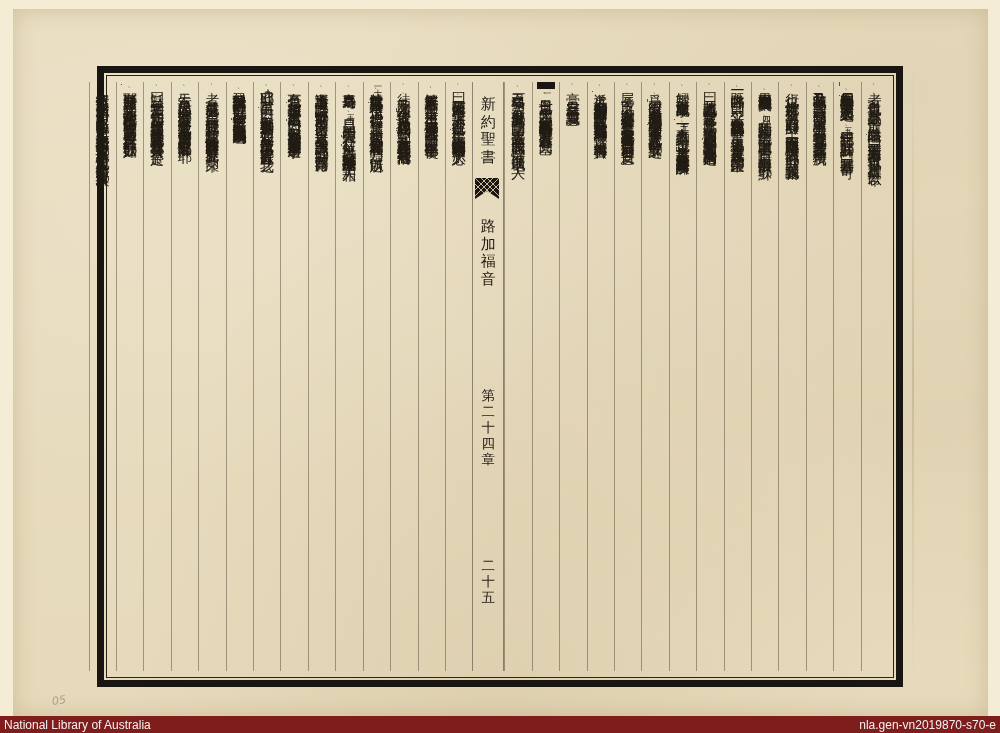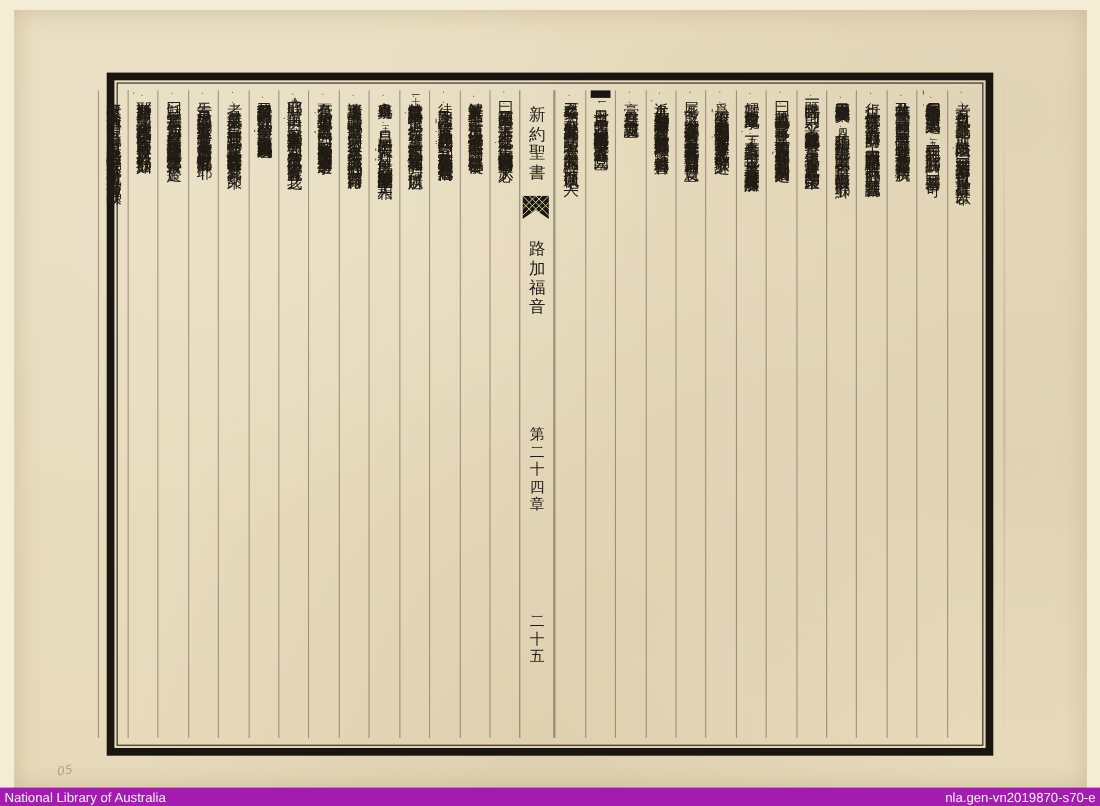--- a/index.html
+++ b/index.html
@@ -35,21 +35,21 @@
          border-left:1px solid rgba(70,60,45,.55);border-right:1px solid rgba(70,60,45,.55);}
   .g{position:absolute;left:0;right:0;display:flex;flex-direction:column;align-items:center;
      color:#211c14;}
   .g div{line-height:1.18;}
   .g-title{top:14px;font-size:15px;}
   .g-gospel{top:136px;font-size:15px;}
   .g-chap{top:306px;font-size:13.5px;}
   .g-pnum{top:476px;font-size:13.5px;}
   .fishtail{position:absolute;top:96px;left:2px;}
   
-  .bar{position:absolute;left:0;right:0;bottom:0;height:17px;background:#a21caf;
+  .bar{position:absolute;left:0;right:0;bottom:0;height:17px;background:#7f1d1d;
        color:#f2f2f2;font-family:"Liberation Sans",sans-serif;font-size:12px;
        display:flex;justify-content:space-between;align-items:center;padding:0 4px;box-sizing:border-box;}
 </style>
 </head>
 <body>
 
 <div class="photo">
   <div class="paper"></div>
   <div class="page-edge"></div>
   <div class="pencil">05</div>

